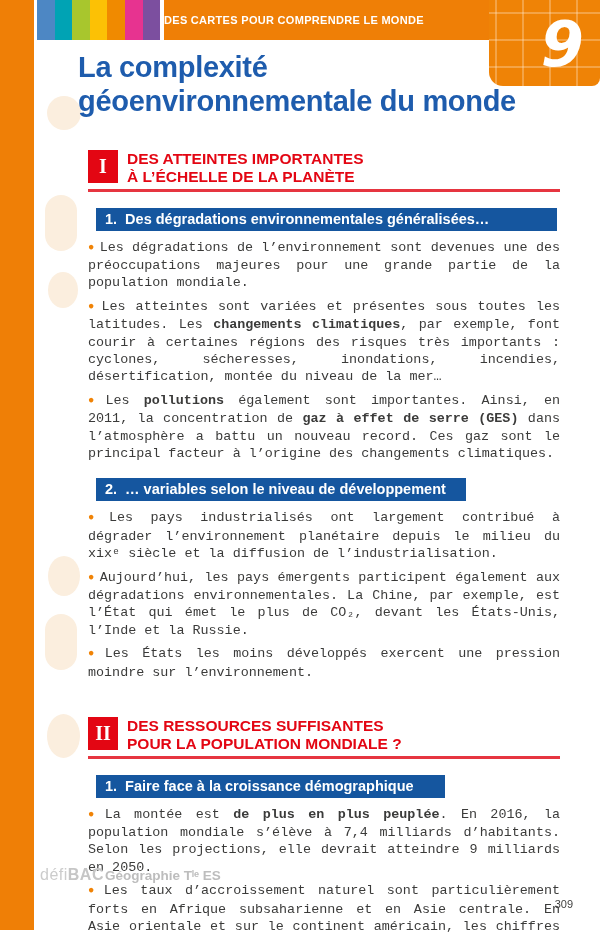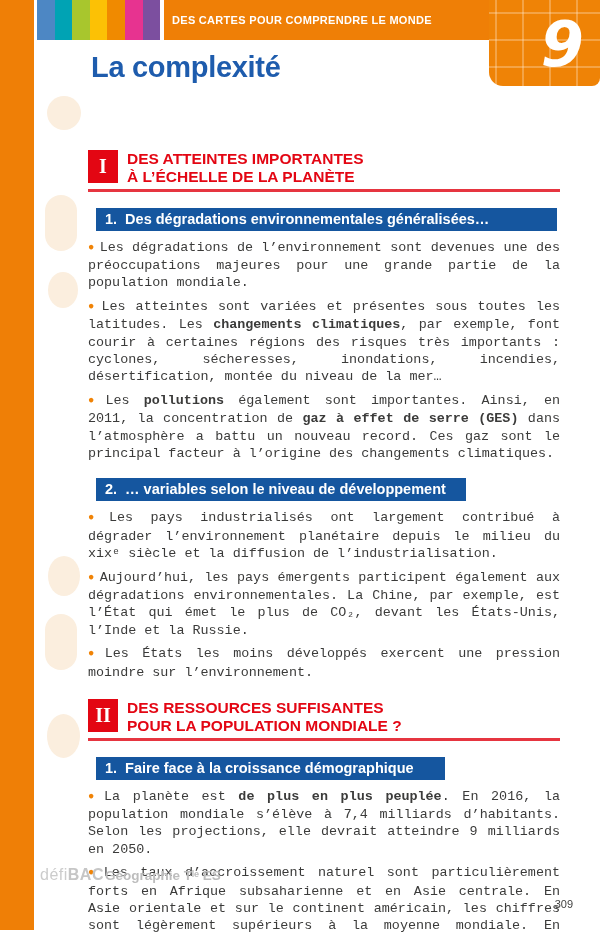--- a/index.html
+++ b/index.html
@@ -10,32 +10,32 @@
     -webkit-font-smoothing:antialiased;
   }
   
   .left-border{position:absolute;left:0;top:0;width:34px;height:930px;background:#ef7f06;z-index:3;}
   
   .top-band{position:absolute;left:0;top:0;right:0;height:40px;z-index:1;}
   .bars{position:absolute;left:37px;top:0;height:40px;display:flex;}
   .bars span{width:17.6px;height:40px;display:block;}
   .band-orange{position:absolute;left:164px;right:0;top:0;height:40px;background:#ef7f06;
     display:flex;align-items:center;}
-  .kicker{color:#ffffff;font-weight:bold;font-size:11px;letter-spacing:.3px;padding-left:8px;}
+  .kicker{color:#ffffff;font-weight:bold;font-size:11px;letter-spacing:.3px;padding-left:0;}
   
   .chapter-box{position:absolute;left:489px;top:0;width:111px;height:86px;background:#ef8306;
     border-radius:0 0 8px 14px;z-index:2;
     background-image:
       linear-gradient(to right, rgba(255,240,220,.30) 2px, transparent 2px),
       linear-gradient(to bottom, rgba(255,240,220,.30) 2px, transparent 2px);
     background-size:27px 27px;background-position:6px 12px;}
   .chapter-num{position:absolute;right:16px;bottom:-2px;color:#ffffff;
     font-family:"DejaVu Sans", sans-serif;font-style:italic;font-weight:bold;font-size:62px;line-height:86px;}
   
-  .page-title{position:absolute;left:91px;top:50px;z-index:2;color:#1e5cad;
+  .page-title{position:absolute;left:78px;top:50px;z-index:2;color:#1e5cad;
     font-weight:bold;font-size:29px;line-height:34px;letter-spacing:-.3px;}
   
   .blob{position:absolute;background:#fbeede;z-index:0;}
   .blob.circle{border-radius:50%;}
   .blob.pill{border-radius:17px;}
   .b1{left:47px;top:96px;width:34px;height:34px;}
   .b2{left:45px;top:195px;width:32px;height:56px;}
   .b3{left:48px;top:272px;width:30px;height:36px;border-radius:50%;}
   .b4{left:48px;top:556px;width:32px;height:40px;border-radius:50%;}
   .b5{left:45px;top:614px;width:32px;height:56px;}
@@ -49,21 +49,21 @@
   .section-title{color:#e30613;font-weight:bold;font-size:15.5px;line-height:17.5px;padding-top:0;}
   .rule{height:2.5px;background:#e63540;margin-top:4px;}
   .banner{background:#15569f;color:#ffffff;font-weight:bold;font-size:14.5px;
     height:23px;line-height:23px;padding-left:9px;box-sizing:border-box;
     margin:16px 8px 8px;white-space:nowrap;overflow:hidden;}
   .banner .num{margin-right:8px;}
   .w1{width:461px;} .w2{width:370px;} .w3{width:349px;}
   .para{font-size:13.4px;line-height:17.4px;text-align:justify;color:#3b3b3a;margin:0 0 6px;font-family:Liberation Mono, monospace;}
   .para b{font-weight:bold;}
   .bullet{color:#f08306;font-size:10.5px;margin-right:5px;position:relative;top:-1px;}
-  .section-gap{margin-top:18px;}
+  .section-gap{margin-top:36px;}
   
   .footer-logo{position:absolute;left:40px;top:866px;z-index:2;white-space:nowrap;}
   .brand-light{color:#cccccc;font-size:16px;letter-spacing:.5px;}
   .brand-bold{color:#c6c6c6;font-size:16px;font-weight:bold;letter-spacing:.5px;}
   .brand-subject{color:#bdbdbd;font-size:13.5px;font-weight:bold;margin-left:1px;}
   .page-num{position:absolute;right:27px;top:898px;color:#3f3f3e;font-size:11px;z-index:2;}
 </style>
 </head>
 <body>
 
@@ -90,20 +90,21 @@
     <span class="kicker">DES CARTES POUR COMPRENDRE LE MONDE</span>
   </div>
 </div>
 
 <div class="chapter-box">
   <span class="chapter-num">9</span>
 </div>
 
 <h1 class="page-title" style="margin:0;">
   <span>La complexité</span><br>
+  <span>géoenvironnementale du monde</span>
 </h1>
 
 <div class="content">
 
   <div class="section-head">
     <div class="numeral-box">I</div>
     <div class="section-title">
       <span>DES ATTEINTES IMPORTANTES</span><br>
       <span>À L’ÉCHELLE DE LA PLANÈTE</span>
     </div>
@@ -132,21 +133,21 @@
       <span>DES RESSOURCES SUFFISANTES</span><br>
       <span>POUR LA POPULATION MONDIALE ?</span>
     </div>
   </div>
   <div class="rule"></div>
 
   <div class="banner w3">
     <span class="num">1.</span><span>Faire face à la croissance démographique</span>
   </div>
 
-  <p class="para"><span class="bullet">●</span><span><span>La planète est </span><b>de plus en plus peuplée</b><span>. En 2016, la population mondiale s’élève à 7,4 milliards d’habitants. Selon les projections, elle devrait atteindre 9 milliards en 2050.</span></span></p>
+  <p class="para"><span class="bullet">●</span><span><span>La montée est </span><b>de plus en plus peuplée</b><span>. En 2016, la population mondiale s’élève à 7,4 milliards d’habitants. Selon les projections, elle devrait atteindre 9 milliards en 2050.</span></span></p>
   <p class="para"><span class="bullet">●</span><span><span>Les taux d’accroissement naturel sont particulièrement forts en Afrique subsaharienne et en Asie centrale. En Asie orientale et sur le continent américain, les chiffres sont légèrement supérieurs à la moyenne mondiale. En Europe et en Russie, le taux d’accroissement naturel est bien inférieur à la moyenne mondiale, voire négatif.</span></span></p>
 
 </div>
 
 <div class="footer-logo">
   <span class="brand-light">défi</span><span class="brand-bold">BAC</span><span class="brand-subject">Géographie Tˡᵉ ES</span>
 </div>
 <div class="page-num">309</div>
 
 </body></html>

